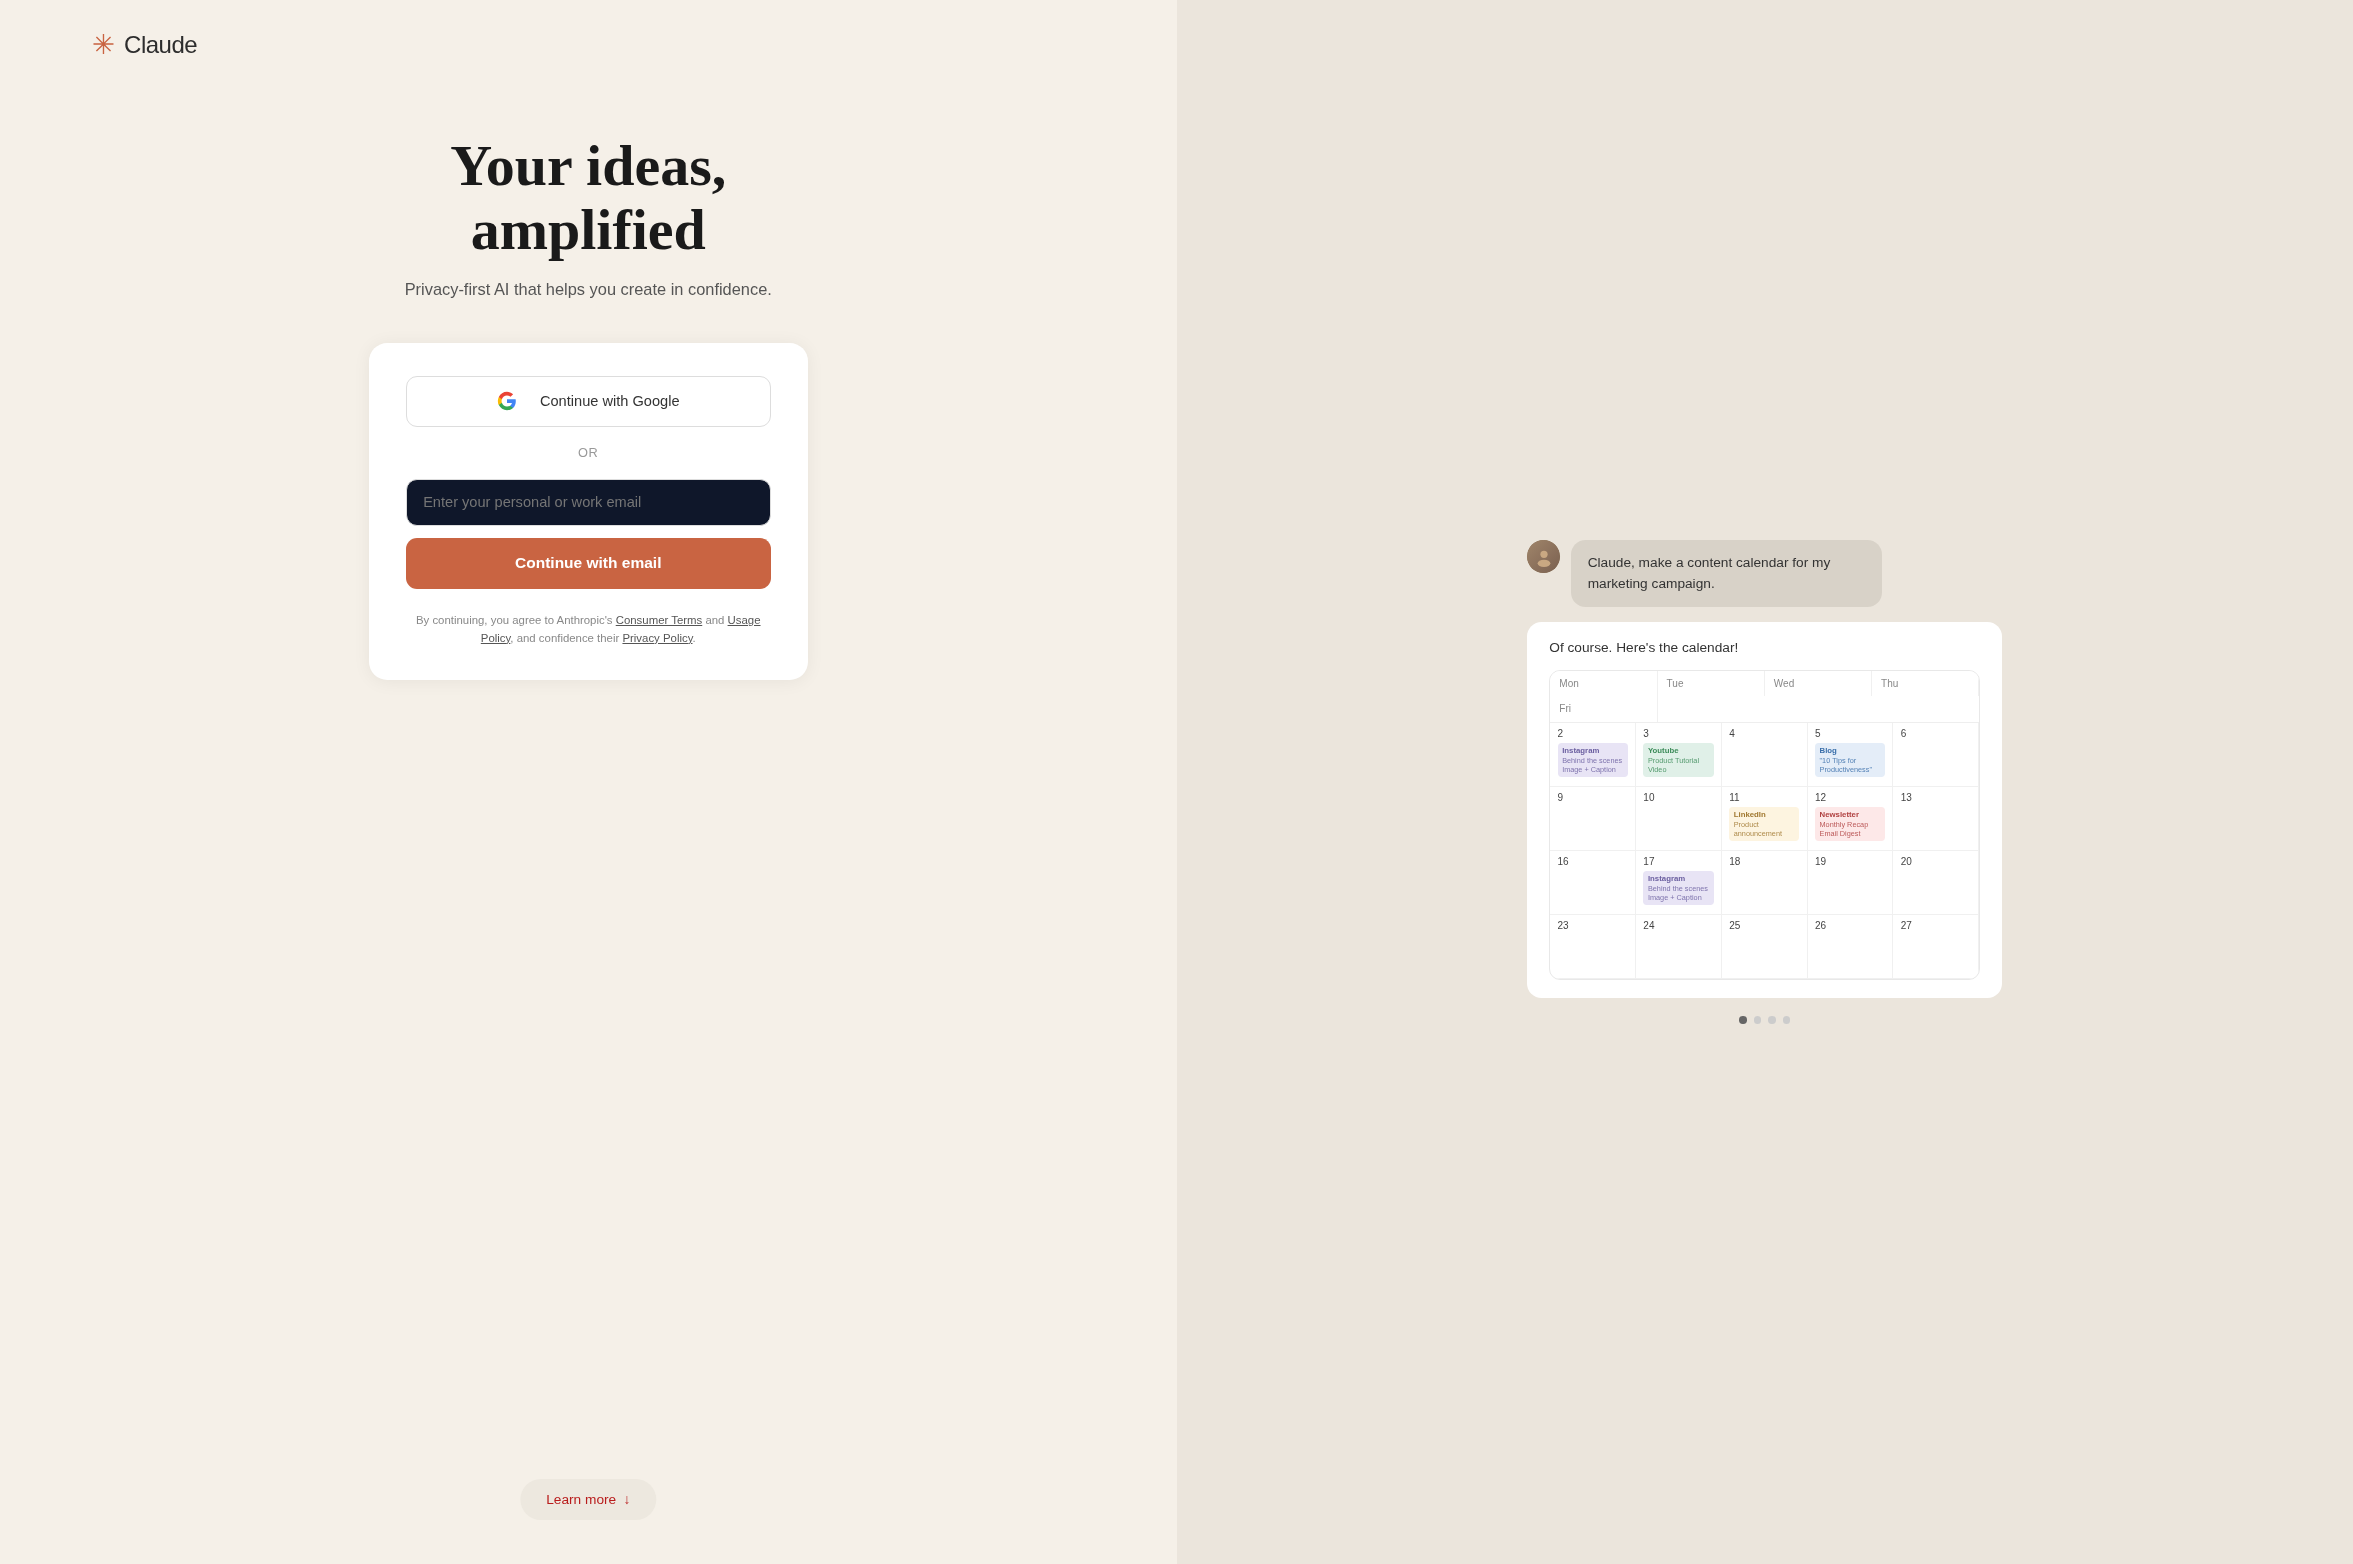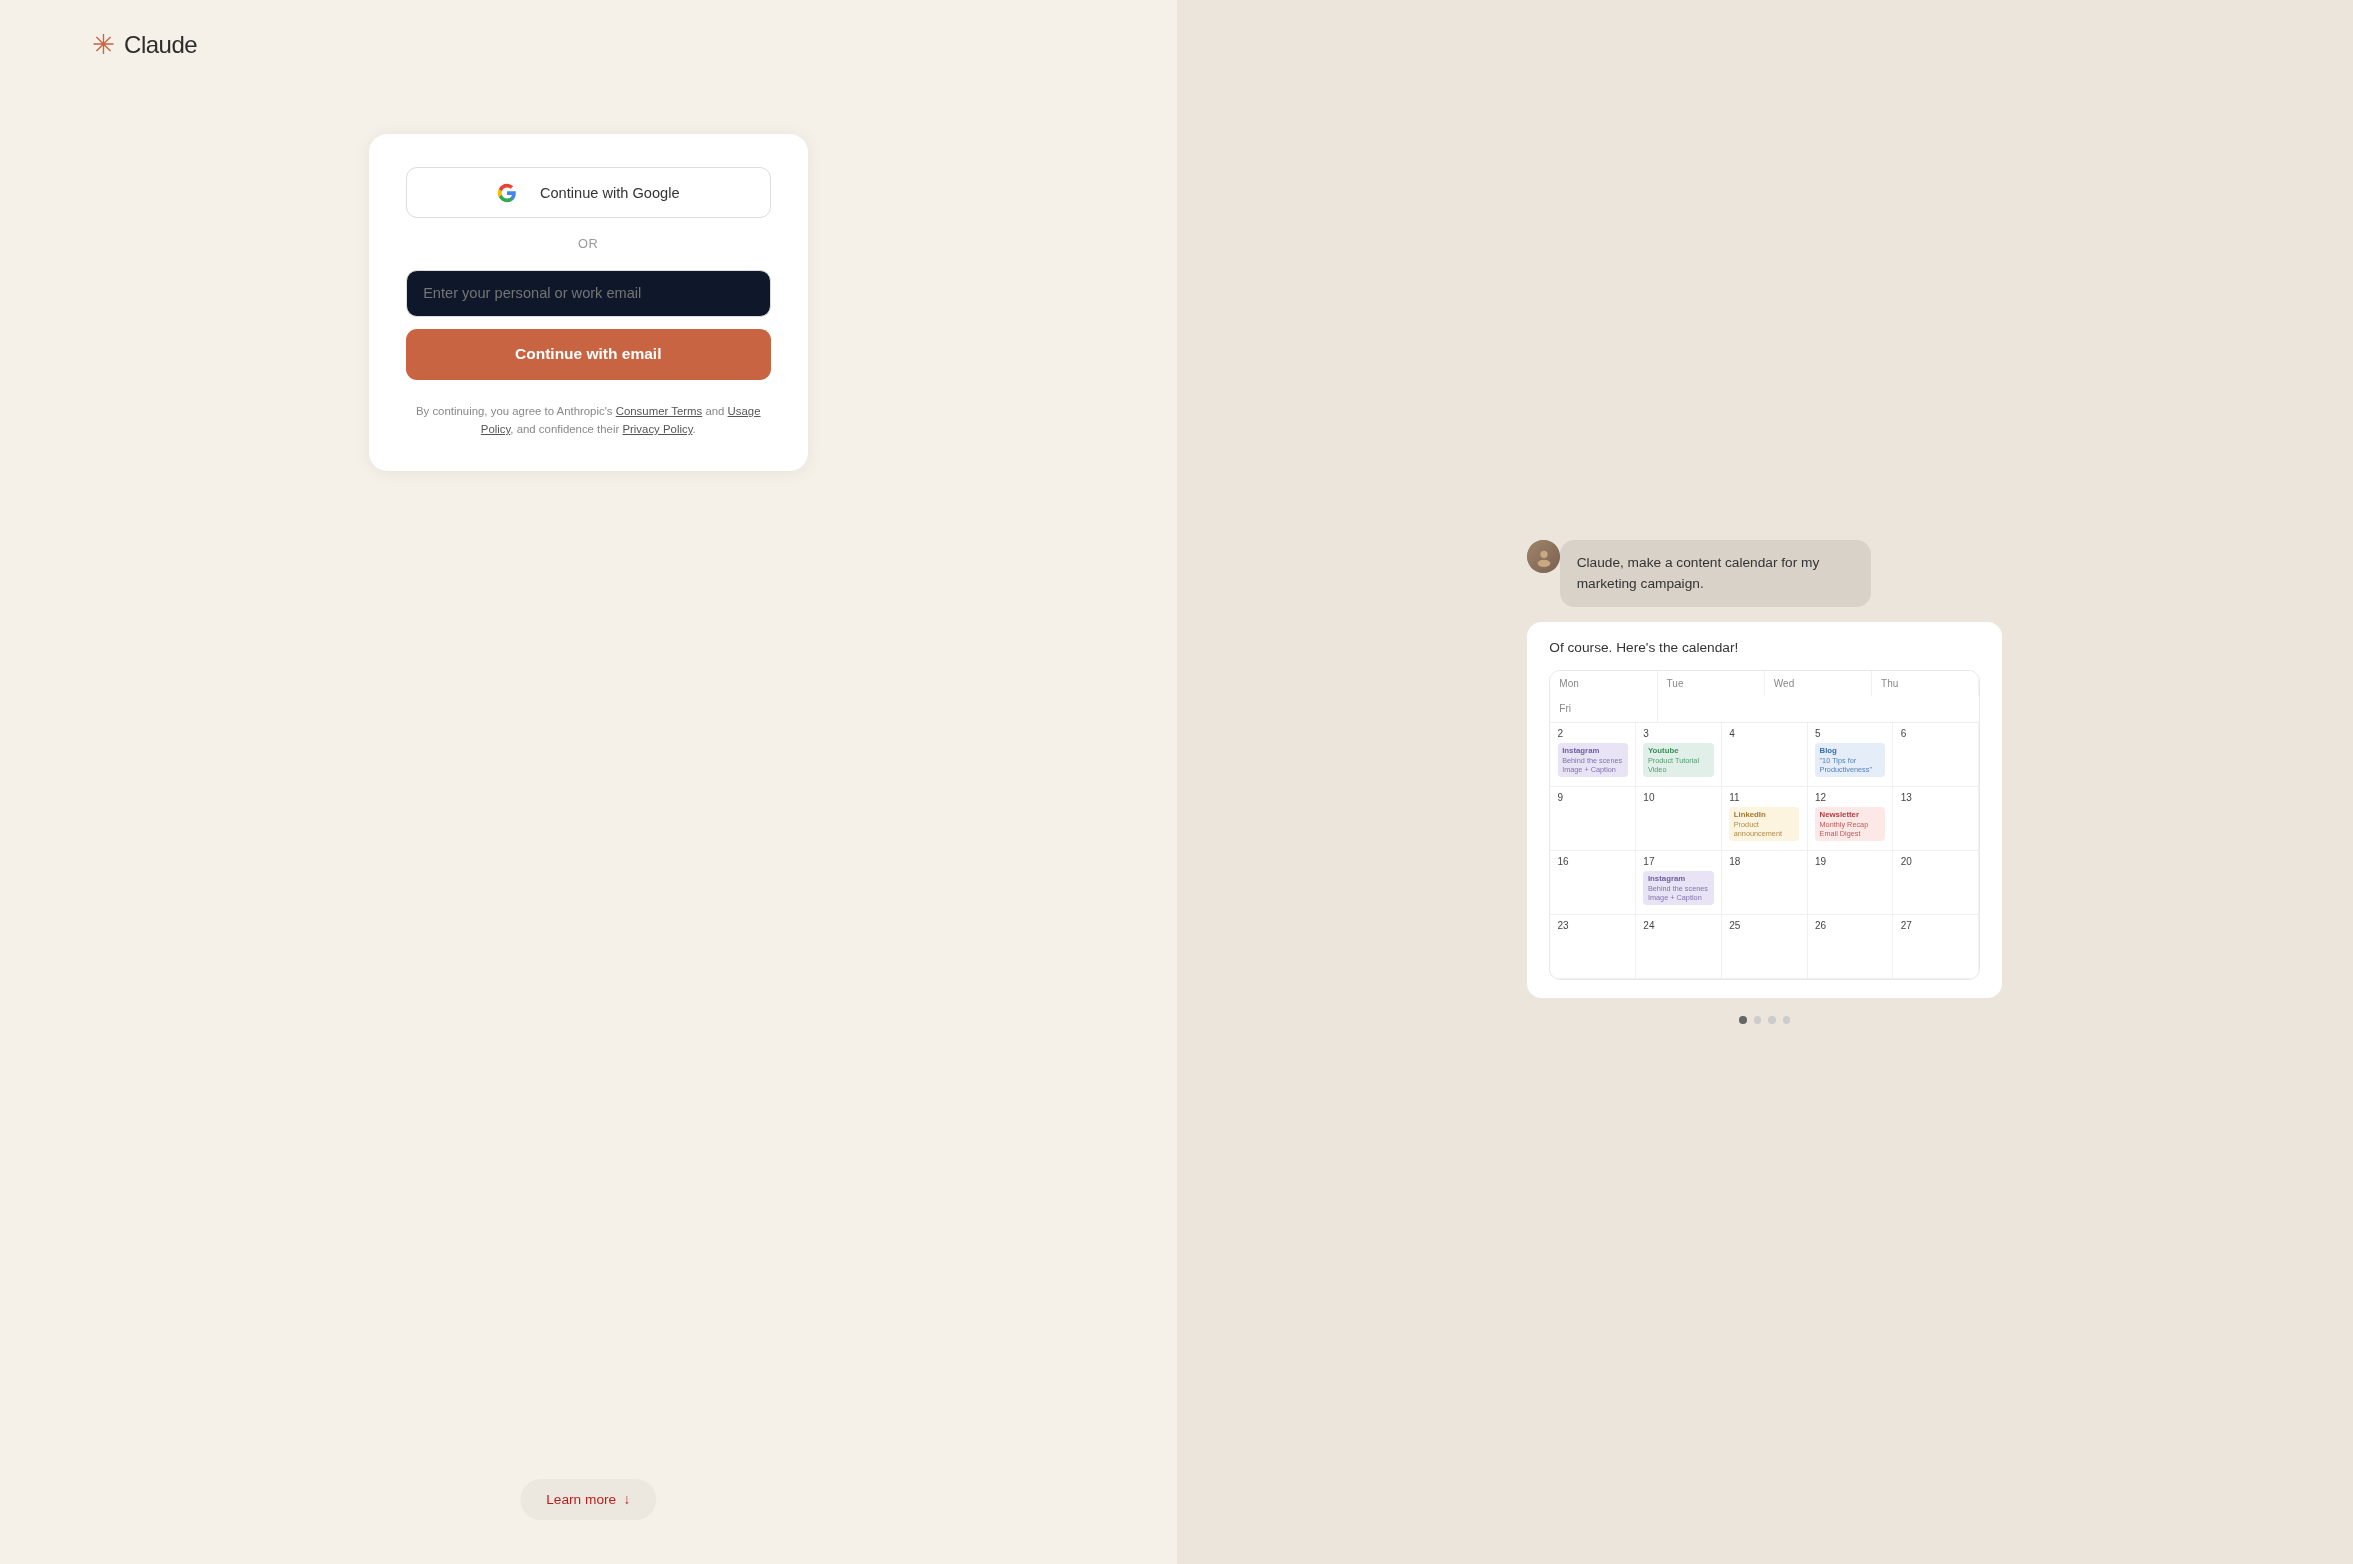--- a/index.html
+++ b/index.html
@@ -166,20 +166,21 @@
     }
 
     .chat-demo {
       width: 100%;
       max-width: 475px;
     }
 
     .user-message {
       display: flex;
       align-items: flex-start;
+      gap: 11px;
       margin-bottom: 14.6px;
       justify-content: flex-start;
     }
 
     .avatar {
       width: 33px;
       height: 33px;
       border-radius: 50%;
       background: #8b7355;
       flex-shrink: 0;
@@ -320,20 +321,27 @@
 </head>
 <body>
 
 <div class="left-panel">
 
   <div class="logo-area">
     <span class="asterisk-icon">✳</span>
     <span class="logo-text">Claude</span>
   </div>
 
+  <div class="hero-section">
+    <h1 class="hero-title">
+      <span>Your ideas,</span><br>
+      <span>amplified</span>
+    </h1>
+    <p class="hero-subtitle">Privacy-first AI that helps you create in confidence.</p>
+  </div>
 
   <div class="auth-card">
 
     <button class="google-btn">
 
       <svg class="google-icon" viewBox="0 0 24 24">
         <path d="M22.56 12.25c0-.78-.07-1.53-.2-2.25H12v4.26h5.92c-.26 1.37-1.04 2.53-2.21 3.31v2.77h3.57c2.08-1.92 3.28-4.74 3.28-8.09z" fill="#4285F4"></path>
         <path d="M12 23c2.97 0 5.46-.98 7.28-2.66l-3.57-2.77c-.98.66-2.23 1.06-3.71 1.06-2.86 0-5.29-1.93-6.16-4.53H2.18v2.84C3.99 20.53 7.7 23 12 23z" fill="#34A853"></path>
         <path d="M5.84 14.09c-.22-.66-.35-1.36-.35-2.09s.13-1.43.35-2.09V7.07H2.18C1.43 8.55 1 10.22 1 12s.43 3.45 1.18 4.93l2.85-2.22.81-.62z" fill="#FBBC05"></path>
         <path d="M12 5.38c1.62 0 3.06.56 4.21 1.64l3.15-3.15C17.45 2.09 14.97 1 12 1 7.7 1 3.99 3.47 2.18 7.07l3.66 2.84c.87-2.6 3.3-4.53 6.16-4.53z" fill="#EA4335"></path>

